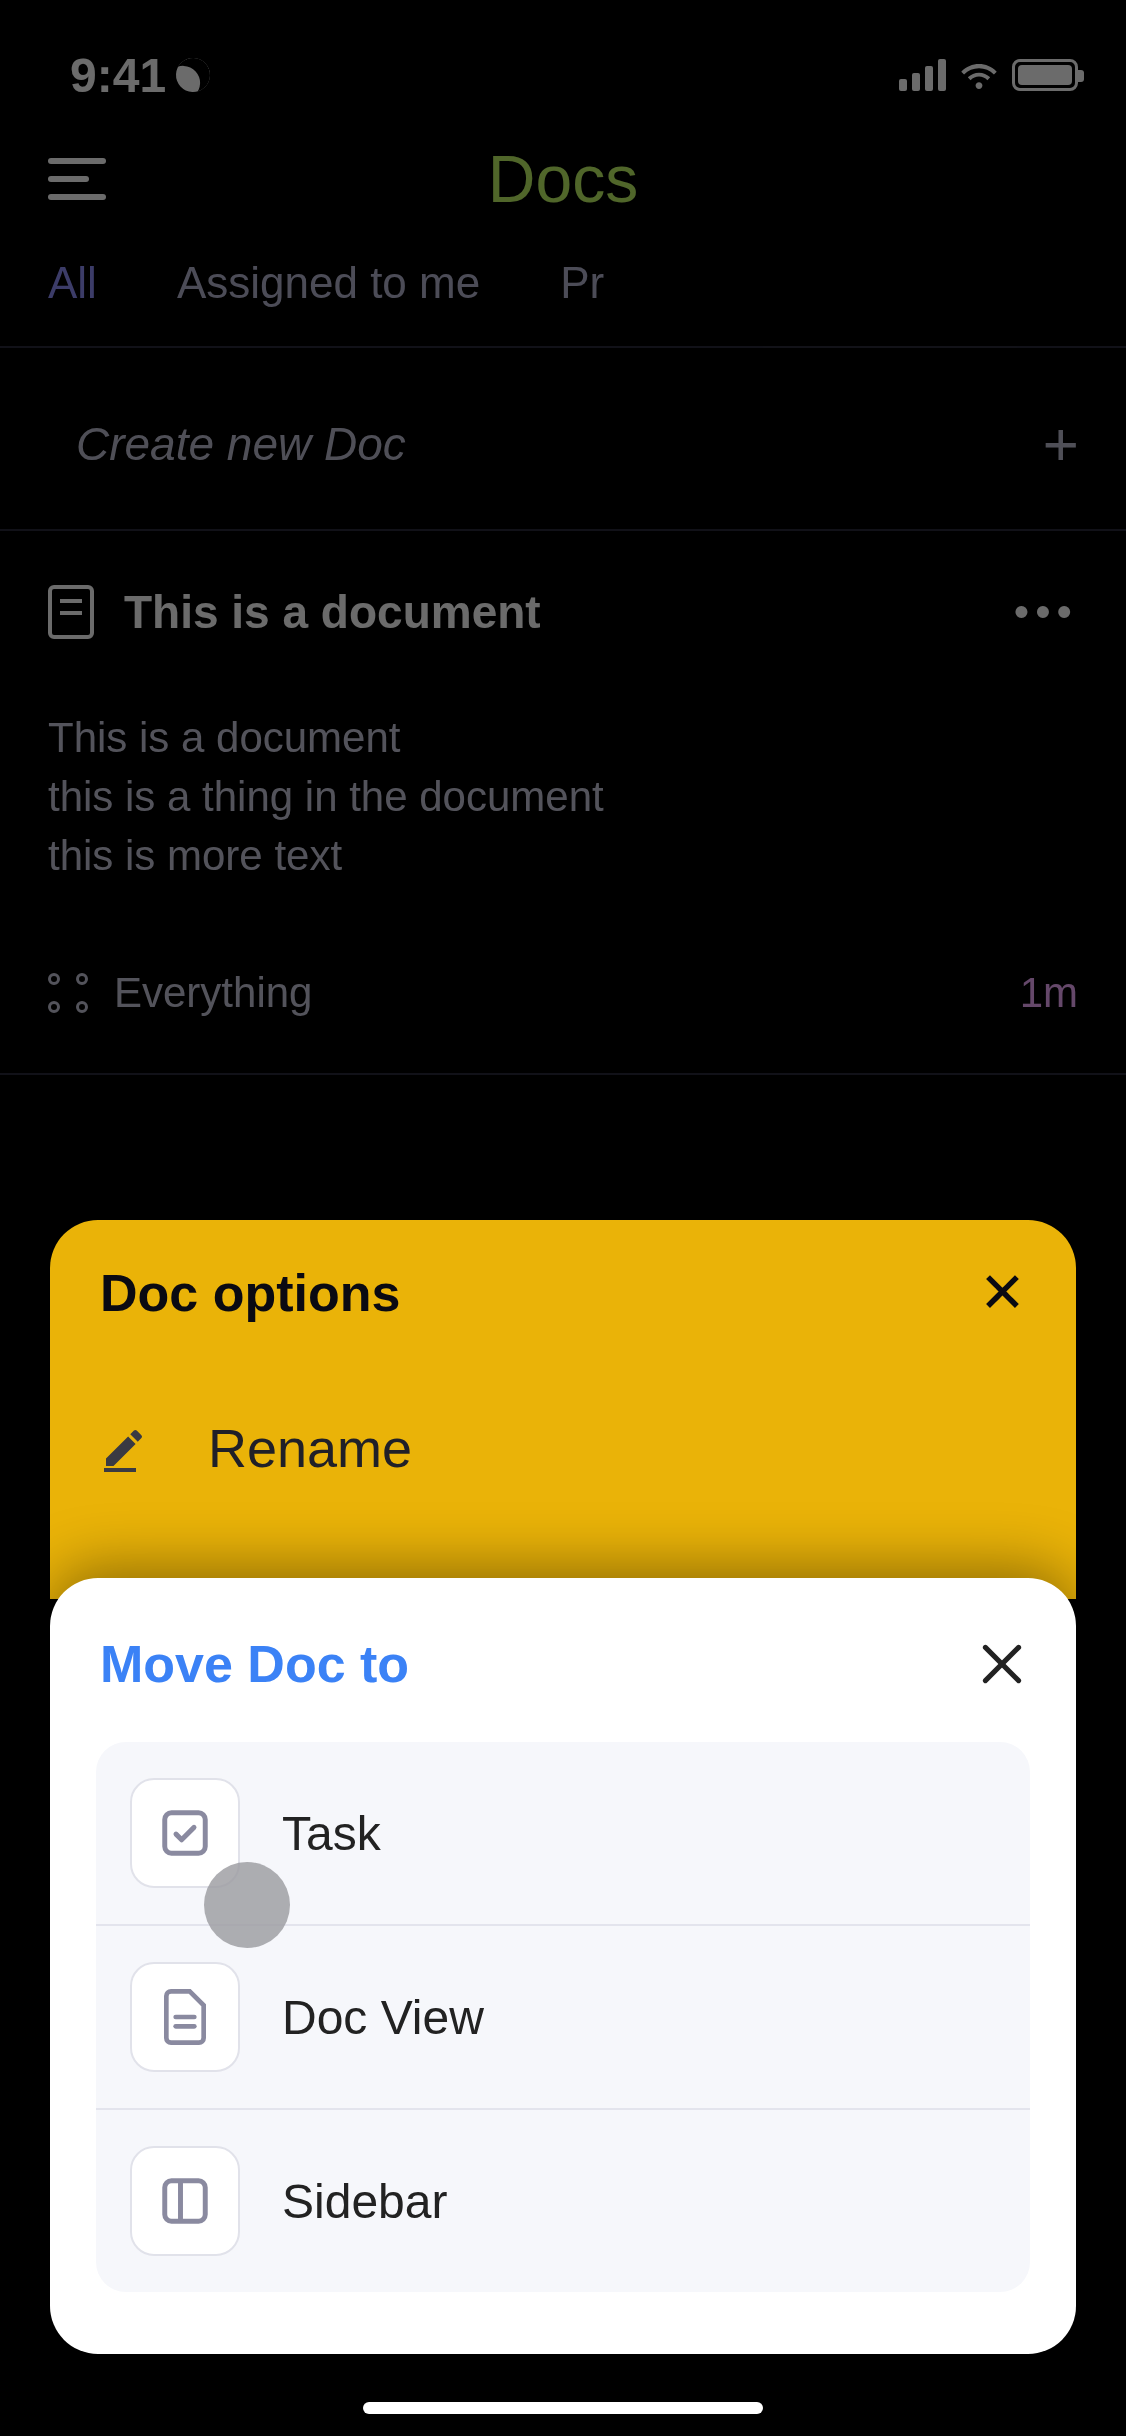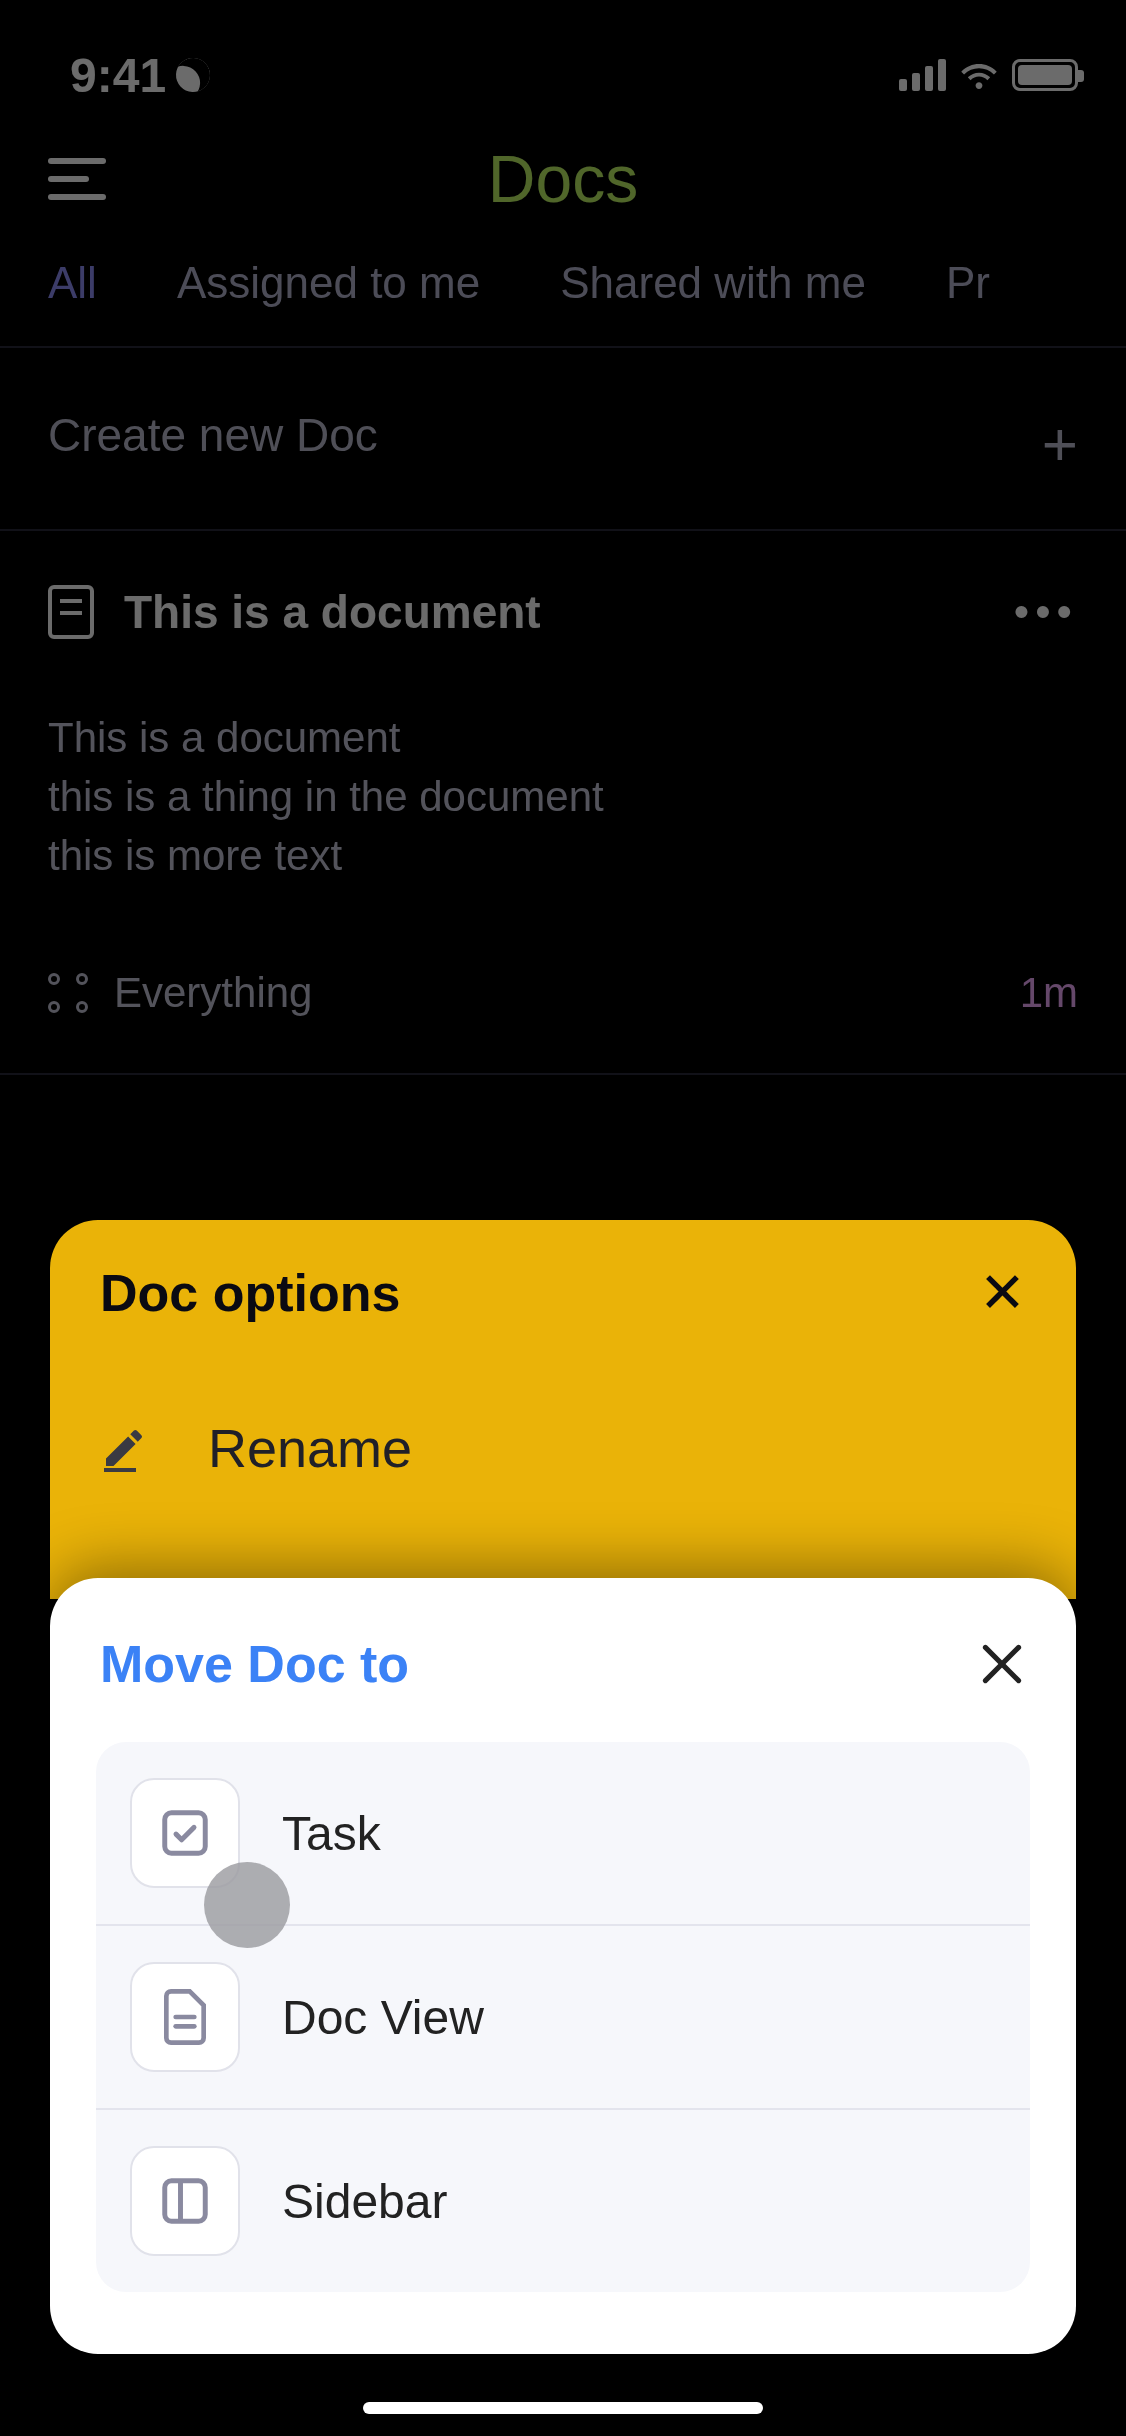--- a/index.html
+++ b/index.html
@@ -22,21 +22,21 @@
     .hamburger span:nth-child(2) { width: 70%; }
     .header-title { position: absolute; left: 50%; transform: translateX(-50%); font-size: 66px; font-weight: 400; color: #bef264; }
 
     
     .tabs { display: flex; gap: 80px; padding: 18px 48px 0 48px; color: #b6b6d0; font-size: 44px; font-weight: 500; overflow: hidden; white-space: nowrap; }
     .tab.active { color: #8f8ff8; position: relative; }
     .tab.active::after { content: ''; position: absolute; left: 0; right: 0; bottom: -30px; height: 7px; background: #8f8ff8; border-radius: 4px; }
     .tab-underline-row { height: 38px; }
 
     
-    .create-row { display: flex; justify-content: space-between; padding: 60px 48px 50px 48px; border-top: 2px solid #2a2a3a; }
+    .create-row { display: flex; justify-content: space-between; align-items: center; padding: 60px 48px 50px 76px; border-top: 2px solid #2a2a3a; font-style: italic; }
     .create-label { font-size: 46px; color: #bdbdd0; font-weight: 500; }
     .plus-icon { font-size: 62px; color: #bdbdd0; font-weight: 300; }
 
     
     .doc-card { padding: 54px 48px 56px 48px; border-top: 2px solid #2a2a3a; border-bottom: 2px solid #2a2a3a; }
     .doc-title-row { display: flex; align-items: center; gap: 30px; }
     .doc-icon { width: 46px; height: 54px; border: 4px solid #fff; border-radius: 6px; position: relative; flex-shrink: 0; }
     .doc-icon::before, .doc-icon::after { content:''; position:absolute; left:8px; right:8px; height:4px; background:#fff; }
     .doc-icon::before { top:10px; }
     .doc-icon::after { top:22px; }
@@ -127,21 +127,20 @@
           <span></span>
           <span></span>
           <span></span>
         </div>
       <div class="header-title">Docs</div>
     </div>
 
     <div class="tabs">
       <div class="tab active">All</div>
       <div class="tab">Assigned to me</div>
-      <div class="tab">Shared with me</div>
       <div class="tab">Pr</div>
     </div>
     <div class="tab-underline-row"></div>
 
     <div class="create-row">
       <div class="create-label">Create new Doc</div>
       <div class="plus-icon">+</div>
     </div>
 
     <div class="doc-card">

